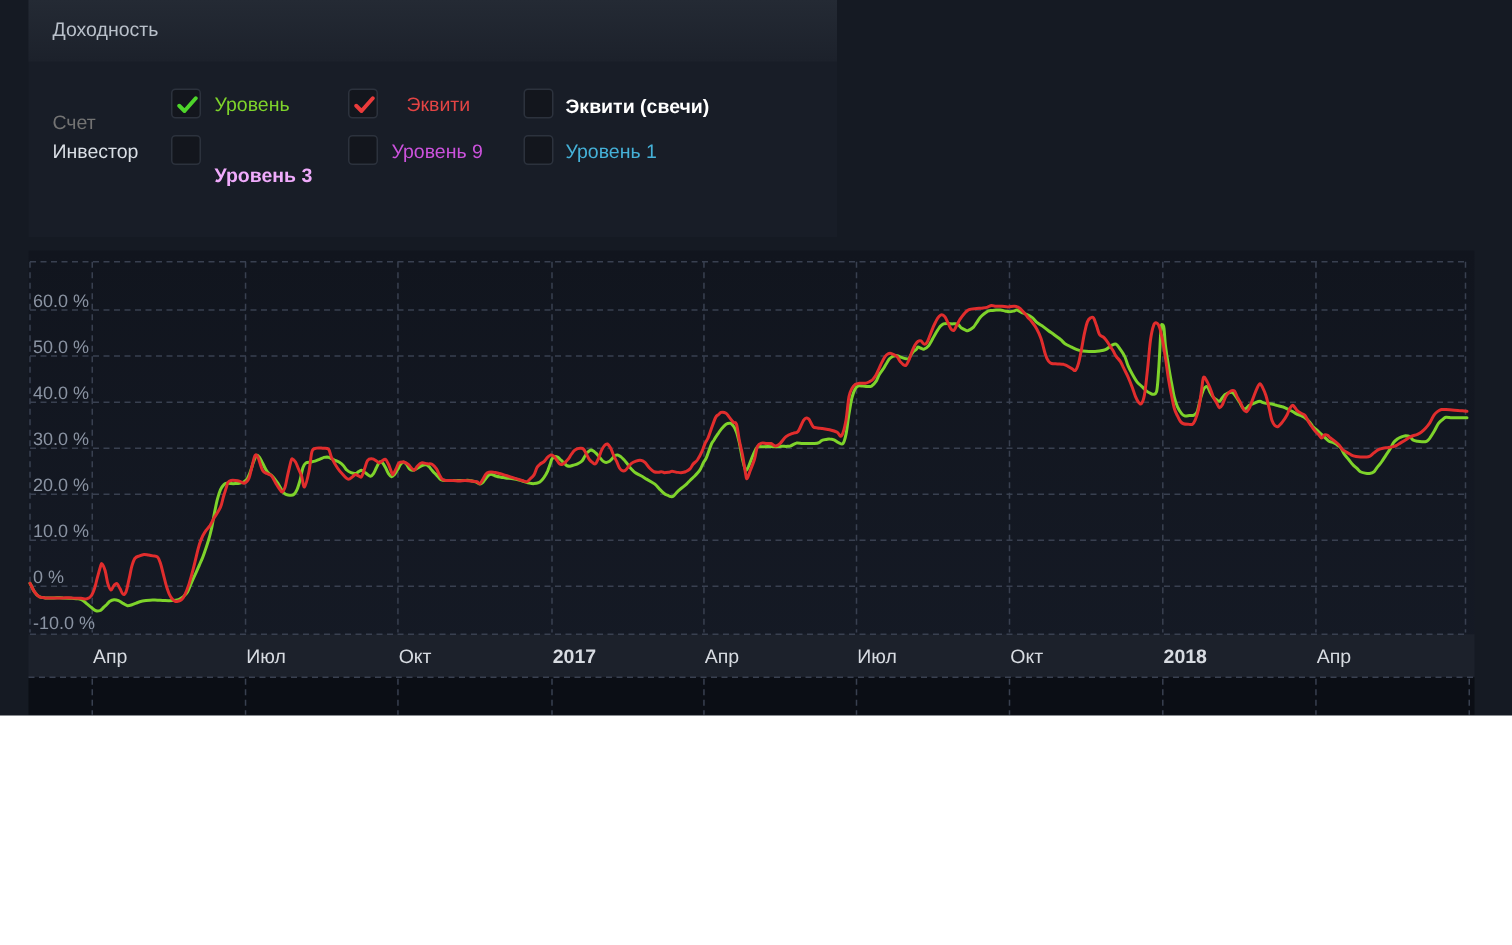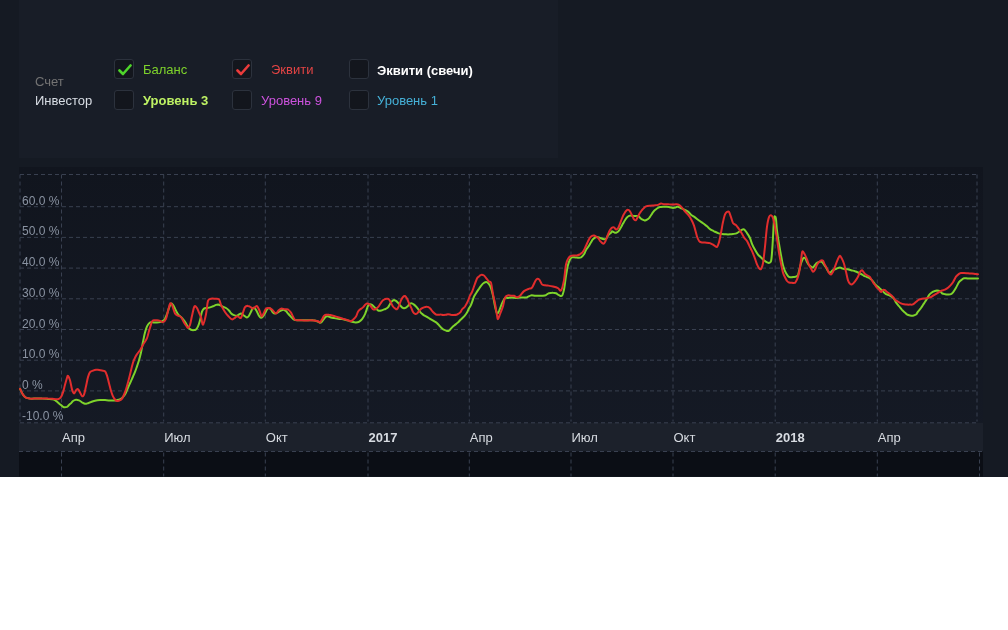--- a/index.html
+++ b/index.html
@@ -6,40 +6,43 @@
 .app{position:absolute;left:0;top:0;width:1008px;height:477px;background:#151a23;overflow:hidden;}
 .panel{position:absolute;top:0;height:158px;background:#181d27;}
 .phead{position:absolute;left:0;top:0;right:0;height:41px;background:linear-gradient(#242a34,#1c212b);}
 .phead span{position:absolute;left:16px;top:12px;font-size:13px;color:#b9c0ca;}
 .cb{position:absolute;width:18px;height:18px;background:#13161d;border:1px solid #2c323d;border-radius:3px;}
 .lb{position:absolute;font-size:13px;white-space:nowrap;}
 </style></head>
 <body>
 <div class="app">
 <div class="panel" style="left:19px;width:539px;">
+  <div class="phead">
+        <span>Доходность</span>
+      </div>
   <div class="lb" style="left:16px;top:74px;color:#737373;">Счет</div>
   <div class="lb" style="left:16px;top:93px;color:#d9dee5;">Инвестор</div>
   <div class="cb" style="left:95px;top:59px">
         <svg width="14" height="14" viewBox="0 0 14 14" style="position:absolute;left:3px;top:3px">
           <polyline points="1.5,7.5 5,11 12.5,2.5" fill="none" stroke="#4ed52b" stroke-width="2.6" stroke-linecap="round" stroke-linejoin="round"></polyline>
         </svg>
       </div>
   <div class="cb" style="left:213px;top:59px">
         <svg width="14" height="14" viewBox="0 0 14 14" style="position:absolute;left:3px;top:3px">
           <polyline points="1.5,7.5 5,11 12.5,2.5" fill="none" stroke="#ea3b3b" stroke-width="2.6" stroke-linecap="round" stroke-linejoin="round"></polyline>
         </svg>
       </div>
   <div class="cb" style="left:330px;top:59px"></div>
   <div class="cb" style="left:95px;top:90px"></div>
   <div class="cb" style="left:213px;top:90px"></div>
   <div class="cb" style="left:330px;top:90px"></div>
-  <div class="lb" style="left:124px;top:62px;color:#7ed32b;">Баланс</div>
+  <div class="lb" style="left:124px;top:62px;color:#7ed32b;">Уровень</div>
   <div class="lb" style="left:252px;top:62px;color:#e34444;">Эквити</div>
   <div class="lb" style="left:358px;top:63px;color:#ffffff;font-weight:bold;">Эквити (свечи)</div>
-  <div class="lb" style="left:124px;top:93px;color:#bef264;font-weight:bold;">Уровень 3</div>
+  <div class="lb" style="left:124px;top:109px;color:#f0abfc;font-weight:bold;">Уровень 3</div>
   <div class="lb" style="left:242px;top:93px;color:#cc52dd;">Уровень 9</div>
   <div class="lb" style="left:358px;top:93px;color:#45b1d8;">Уровень 1</div>
 </div>
 <svg width="1008" height="477" viewBox="0 0 1008 477" style="position:absolute;left:0;top:0">
 <defs>
         <linearGradient id="pg" x1="0" y1="0" x2="0" y2="1">
           <stop offset="0" stop-color="#11151e"></stop>
           <stop offset="1" stop-color="#151a25"></stop>
         </linearGradient>
       </defs>

